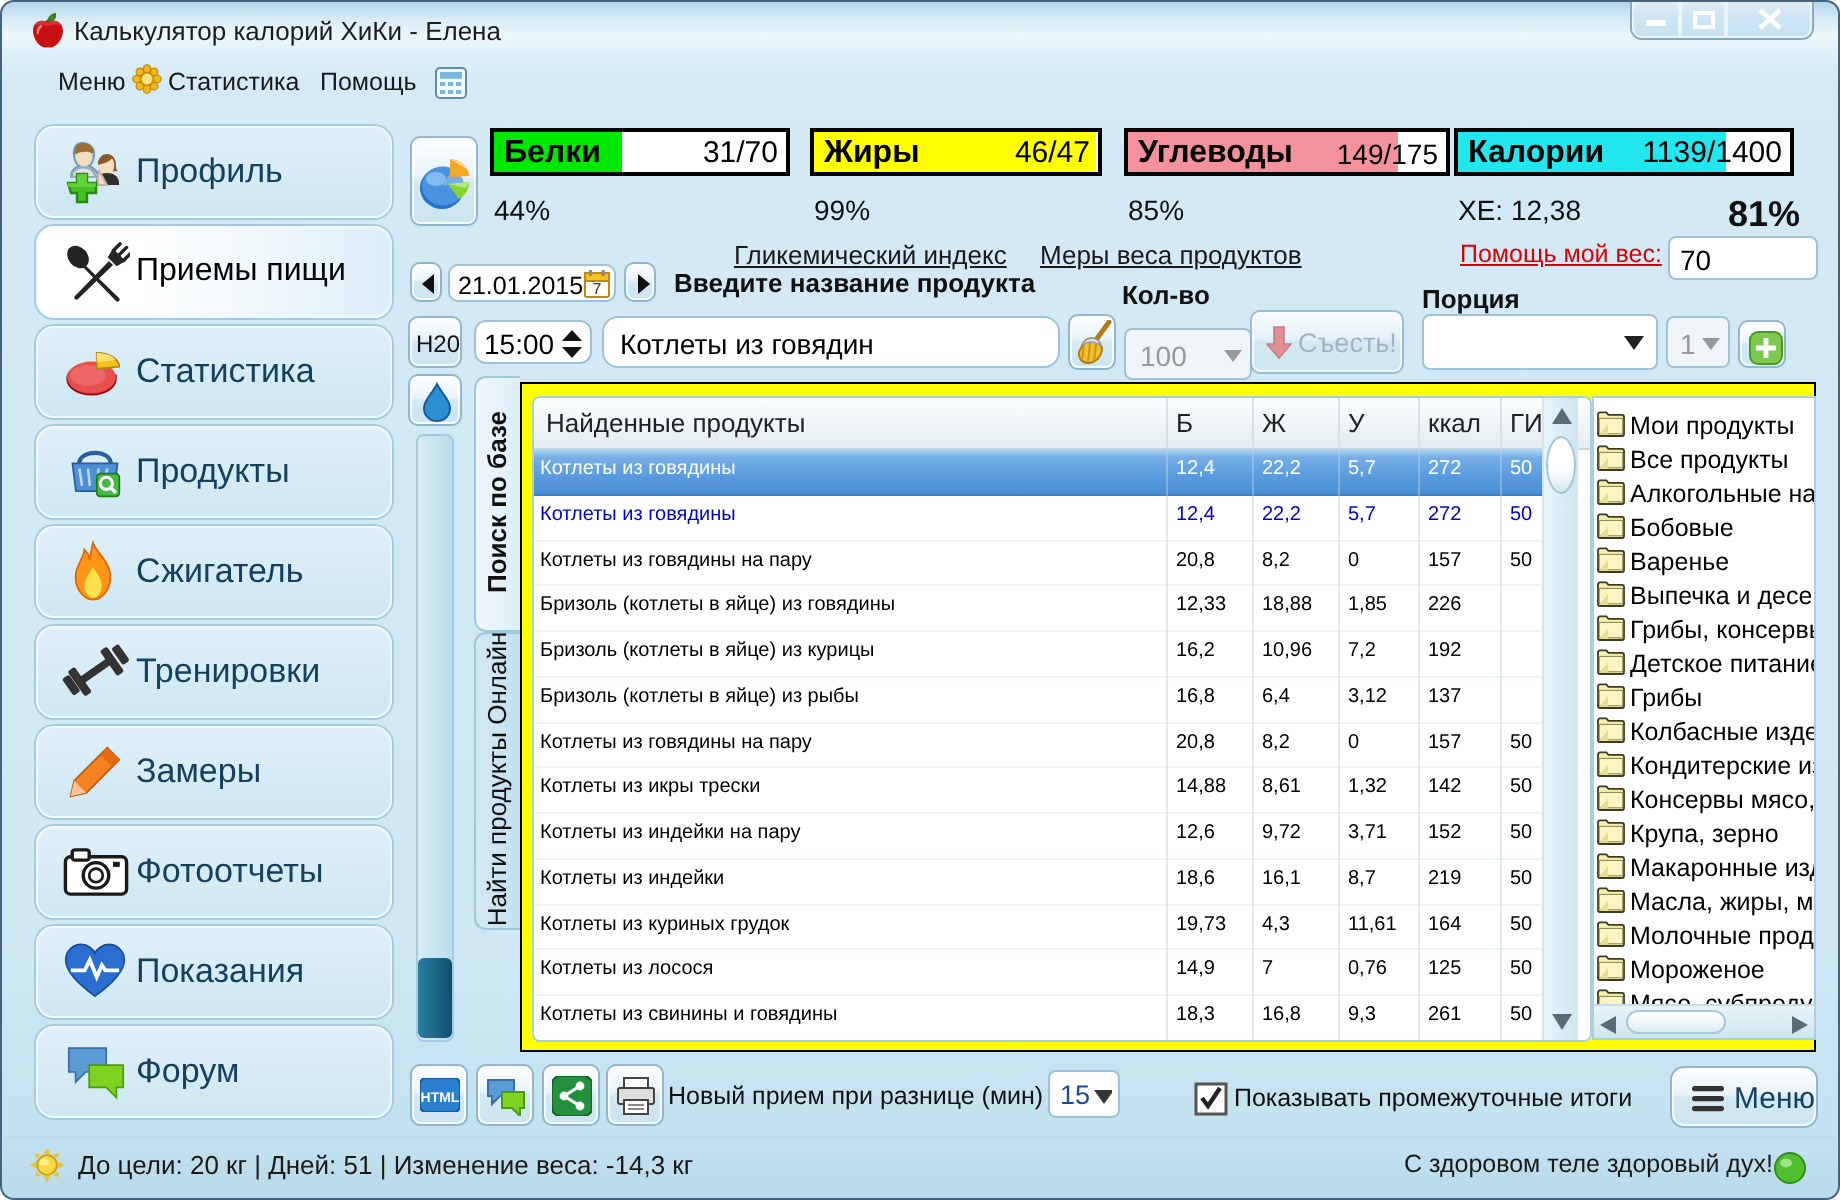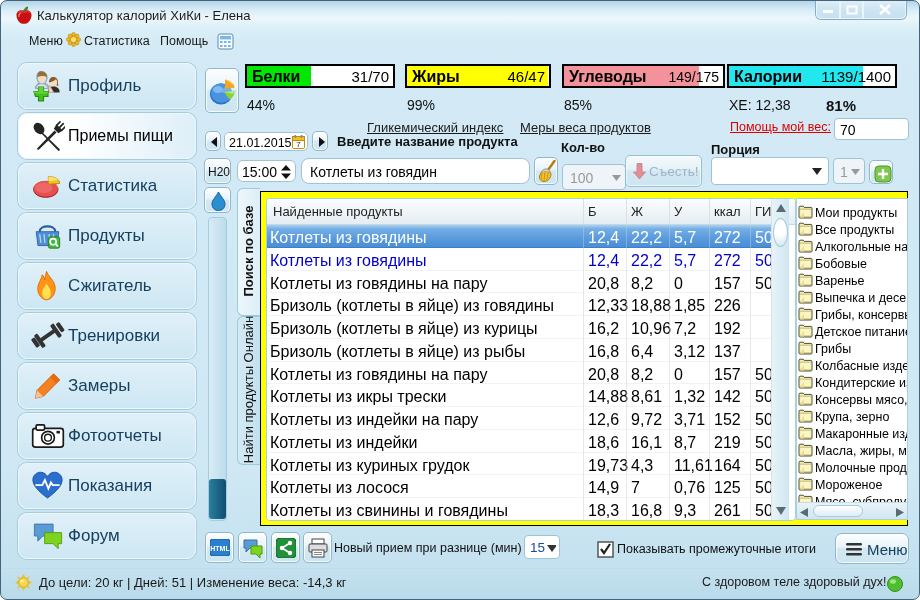--- a/index.html
+++ b/index.html
@@ -43,21 +43,21 @@
 .link { position:absolute; font-size:13px; color:#1a1a1a; text-decoration:underline; }
 .boldlbl { position:absolute; font-size:14px; font-weight:bold; color:#111; }
 
 #ybox { position:absolute; left:259px; top:190px; width:648px; height:335px; background:#ffff00; border:1px solid #000; }
 #tablebox { position:absolute; left:265px; top:197px; width:530px; height:323px; background:#fff;
   border:1px solid #aacfe0; border-radius:4px; overflow:hidden; }
 #thead { position:absolute; left:0; top:0; right:0; height:26px;
   background:linear-gradient(180deg,#fbfdfe,#e4edf2); border-bottom:1px solid #c8d7de; font-size:13px; color:#222; }
 .hcell { position:absolute; top:5px; }
 .vline { position:absolute; top:0; bottom:0; width:1px; background:#d7e2e8; }
-.trow { position:absolute; left:0; right:24px; height:23px; font-size:16px; color:#000; border-bottom:1px solid #eef4f8; background:#fff; }
+.trow { position:absolute; left:0; right:24px; height:23px; font-size:10px; color:#000; border-bottom:1px solid #eef4f8; background:#fff; }
 .trow .c0 { position:absolute; left:3px; top:4px; }
 .trow .n { position:absolute; top:4px; }
 .trow.sel { background:linear-gradient(180deg,#a8d2f2 0%,#74aee6 18%,#5a9bdd 60%,#4a8ed7 100%); color:#fff; border-bottom:1px solid #3d7fc4; }
 .trow.blue { color:#0000cc; }
 
 #tscroll { position:absolute; right:6px; top:0; width:18px; bottom:0; background:linear-gradient(90deg,#e8f3f8,#cfe6f0); border-left:1px solid #d5e5ec; }
 
 #folders { position:absolute; left:795px; top:197px; width:112px; height:322px; background:#fff; border:1px solid #aacfe0; overflow:hidden; font-size:12.5px; color:#000; }
 .frow { position:absolute; left:1px; height:17px; white-space:nowrap; }
 .frow span { position:absolute; left:17px; top:2px; }
@@ -271,21 +271,21 @@
       <span class="lbl">Углеводы</span>
       <span class="val" style="font-size:14px;top:3px">149/175</span>
     </div>
   <div class="pct" style="left:563px">85%</div>
   <div class="bar" style="left:726px;width:170px">
       <div class="fill" style="width:81%;background:#22e7ef"></div>
       <span class="lbl">Калории</span>
       <span class="val">1139/1400</span>
     </div>
   <div class="pct" style="left:728px">ХЕ: 12,38</div>
-  <div class="pct" style="left:825px;font-weight:bold;font-size:15px">81%</div>
+  <div class="pct" style="left:863px;font-weight:bold;font-size:18px">81%</div>
 
   <div class="link" style="left:366px;top:119px">Гликемический индекс</div>
   <div class="link" style="left:519px;top:119px">Меры веса продуктов</div>
   <div class="link" style="left:729px;top:119px;color:#dd0000;font-size:12.5px">Помощь мой вес:</div>
   <div class="whitebox" style="left:833px;top:117px;width:75px;height:22px">
       <span style="position:absolute;left:5px;top:3px;font-size:14px">70</span>
     </div>
 
   <div class="glassbtn" style="left:204px;top:130px;width:16px;height:20px">
       <svg style="position:absolute;left:4px;top:5px" width="8" height="10">

